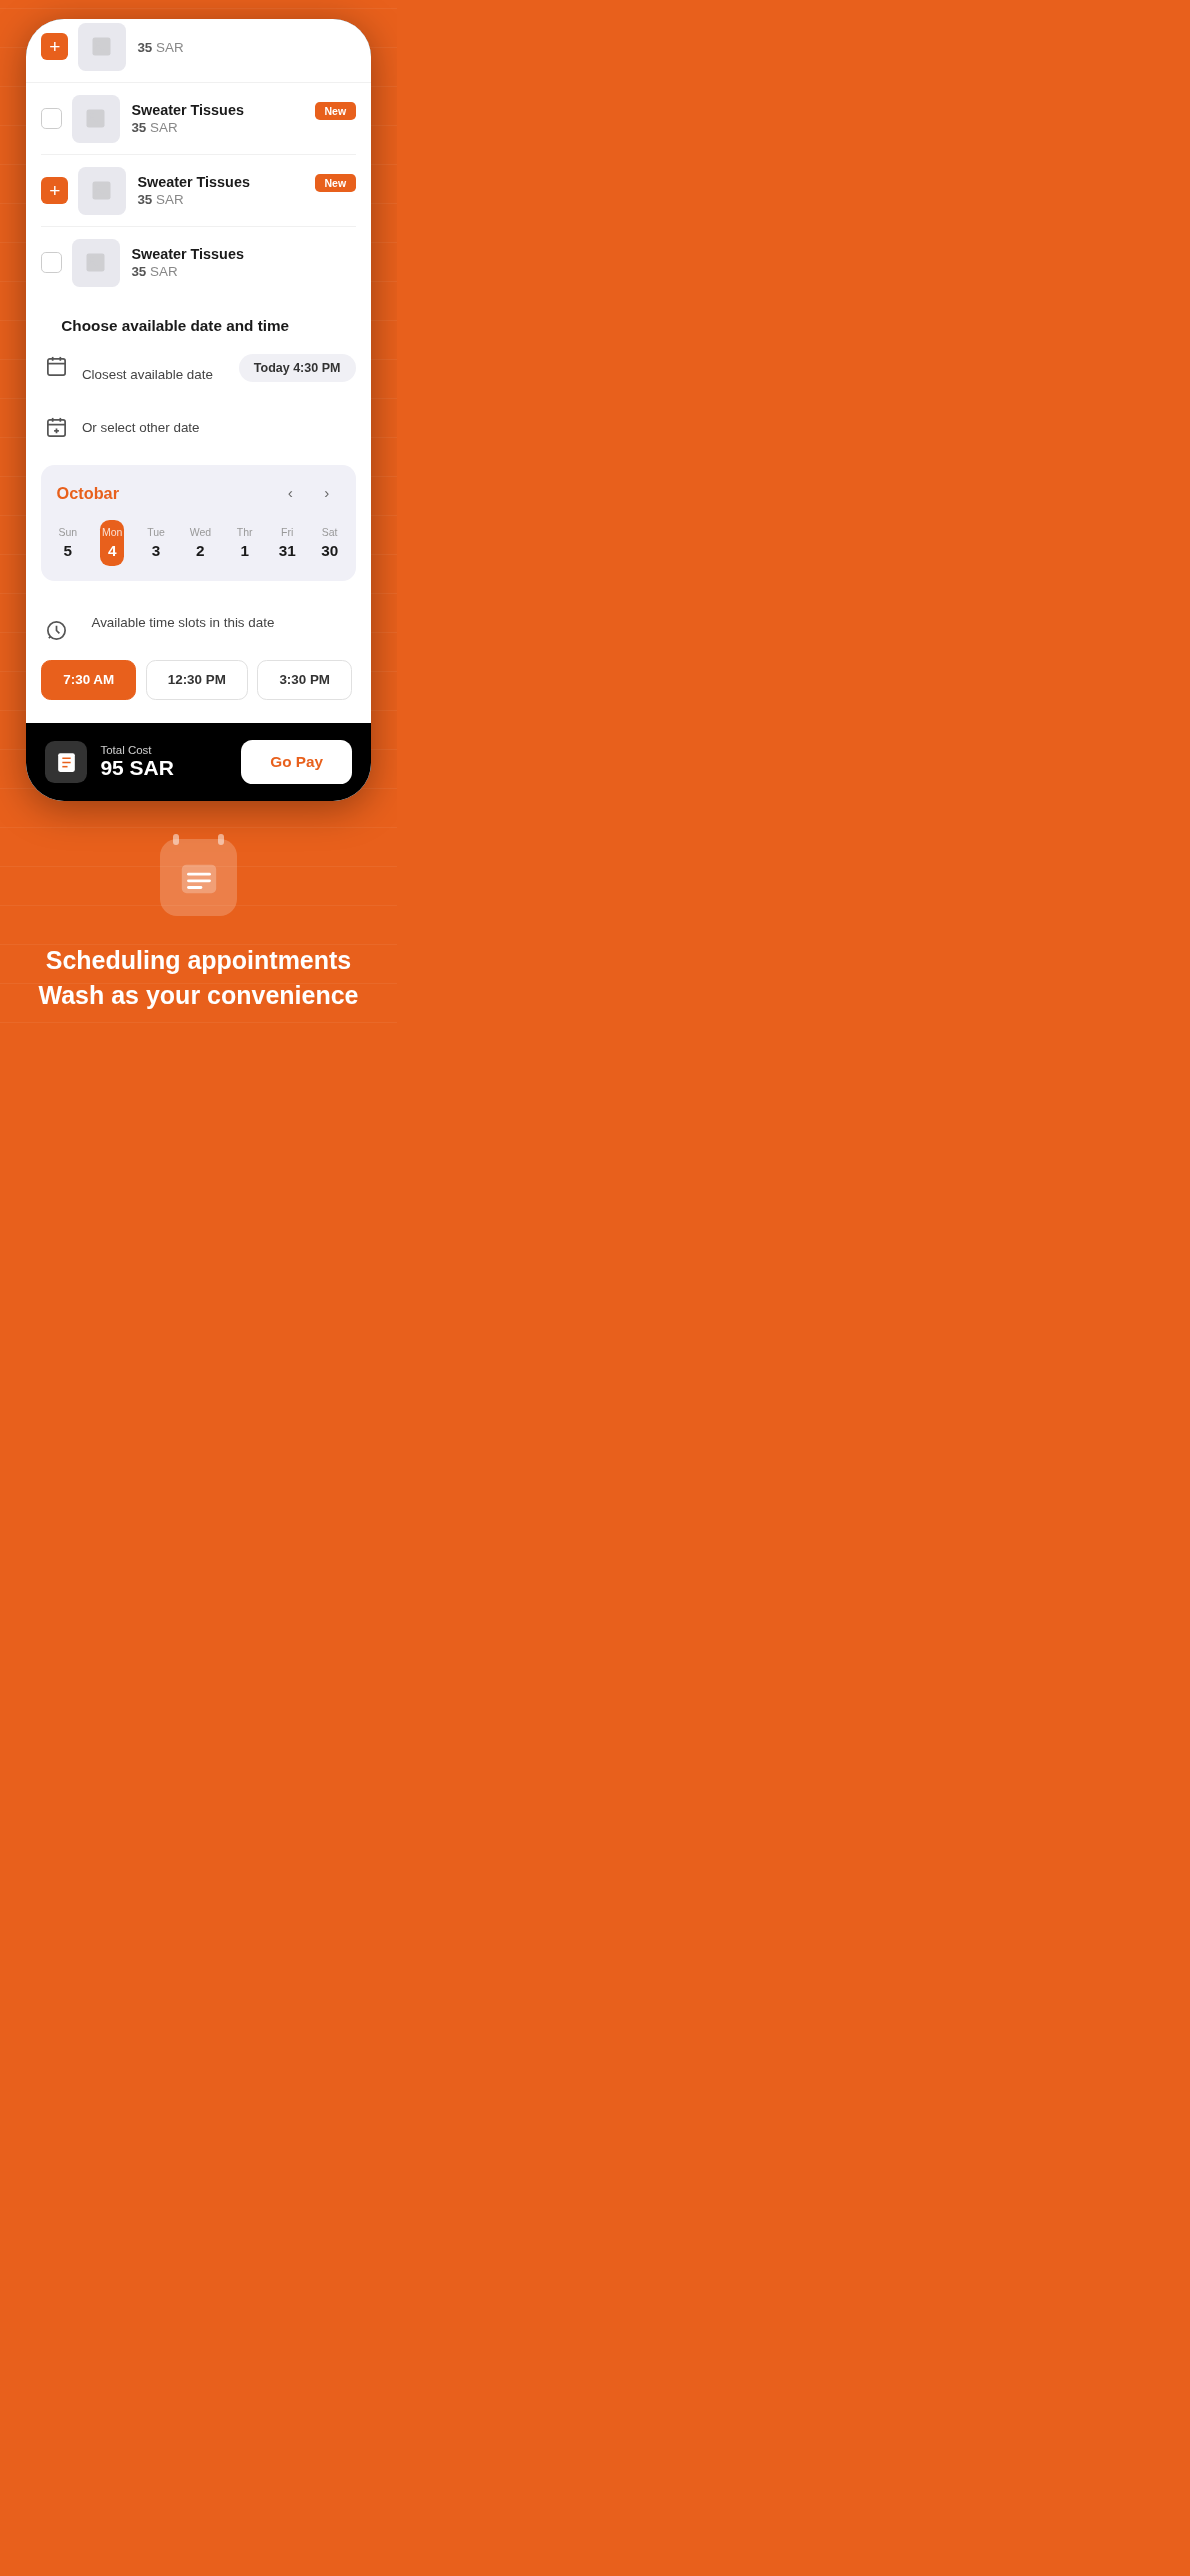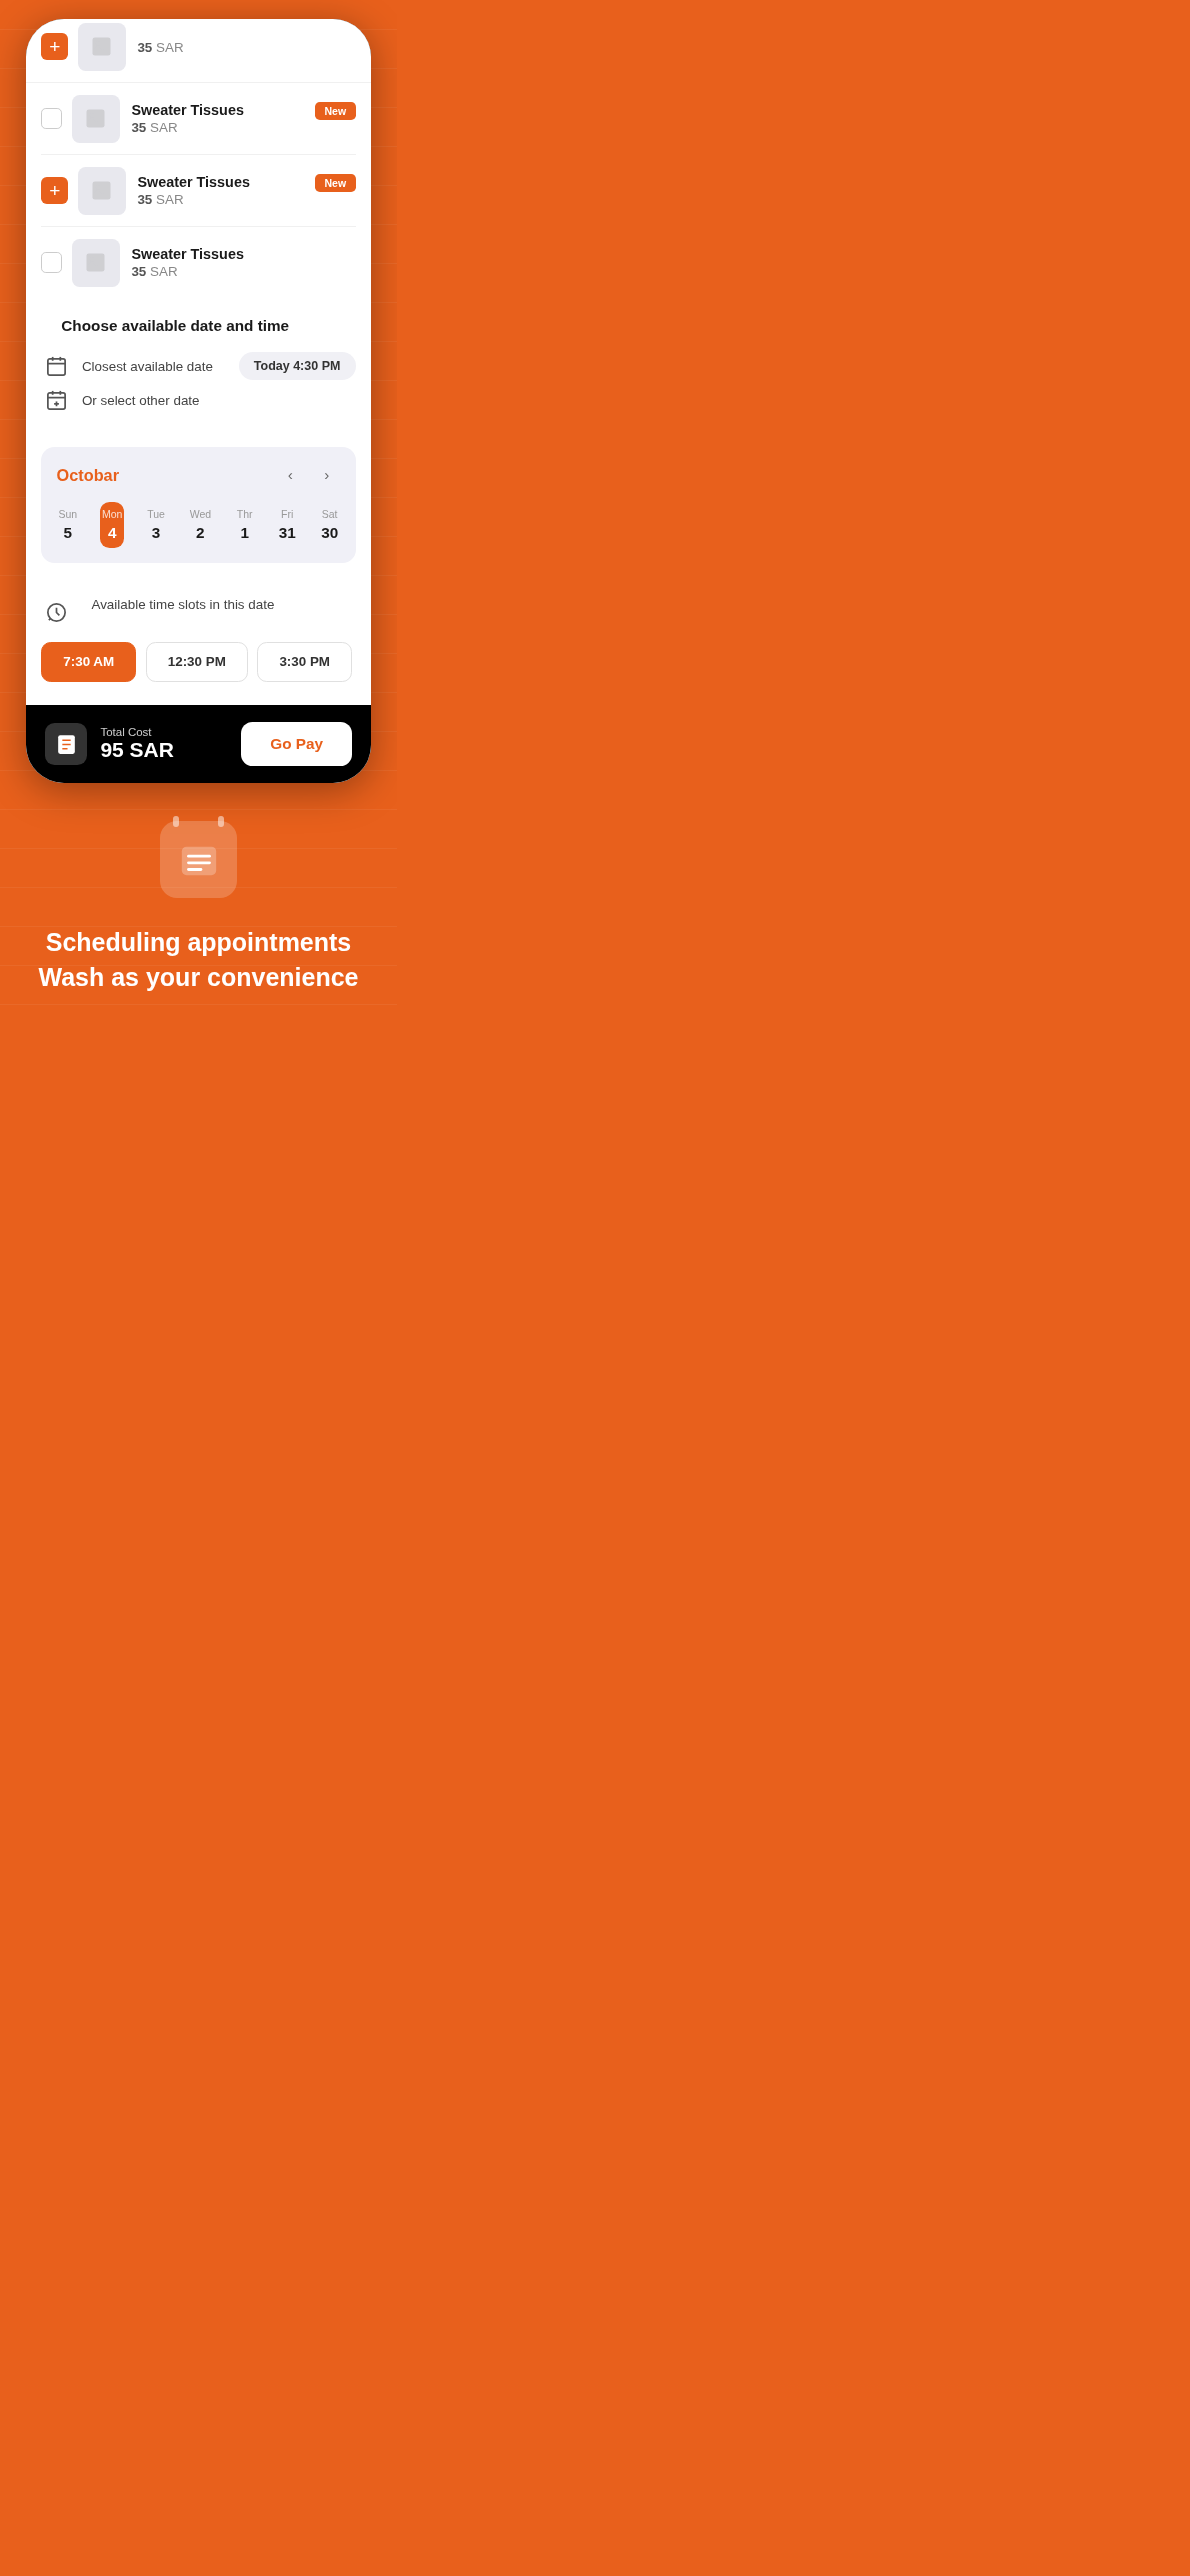--- a/index.html
+++ b/index.html
@@ -176,22 +176,22 @@
     .section-title {
       font-size: 15.3px;
       font-weight: 700;
       color: #1a1a1a;
       margin-bottom: 15.3px;
       margin-left: 20px;
     }
 
     .date-row {
       display: flex;
-      align-items: center;
-      margin-bottom: 3px;
+      align-items: flex-end;
+      margin-bottom: 30px;
     }
 
     .date-icon {
       width: 31px;
       height: 31px;
       margin-right: 9.6px;
       flex-shrink: 0;
       display: flex;
       align-items: center;
       justify-content: center;
@@ -208,21 +208,21 @@
       border-radius: 19px;
       padding: 6.7px 15.3px;
       font-size: 12.5px;
       font-weight: 600;
       color: #333;
     }
 
     .other-date-row {
       display: flex;
       align-items: center;
-      margin-bottom: 31px;
+      margin-bottom: 22px;
     }
 
     
     .calendar-box {
       background: #f0f0f7;
       border-radius: 13.4px;
       padding: 15.3px;
       margin-bottom: 19px;
     }
 

